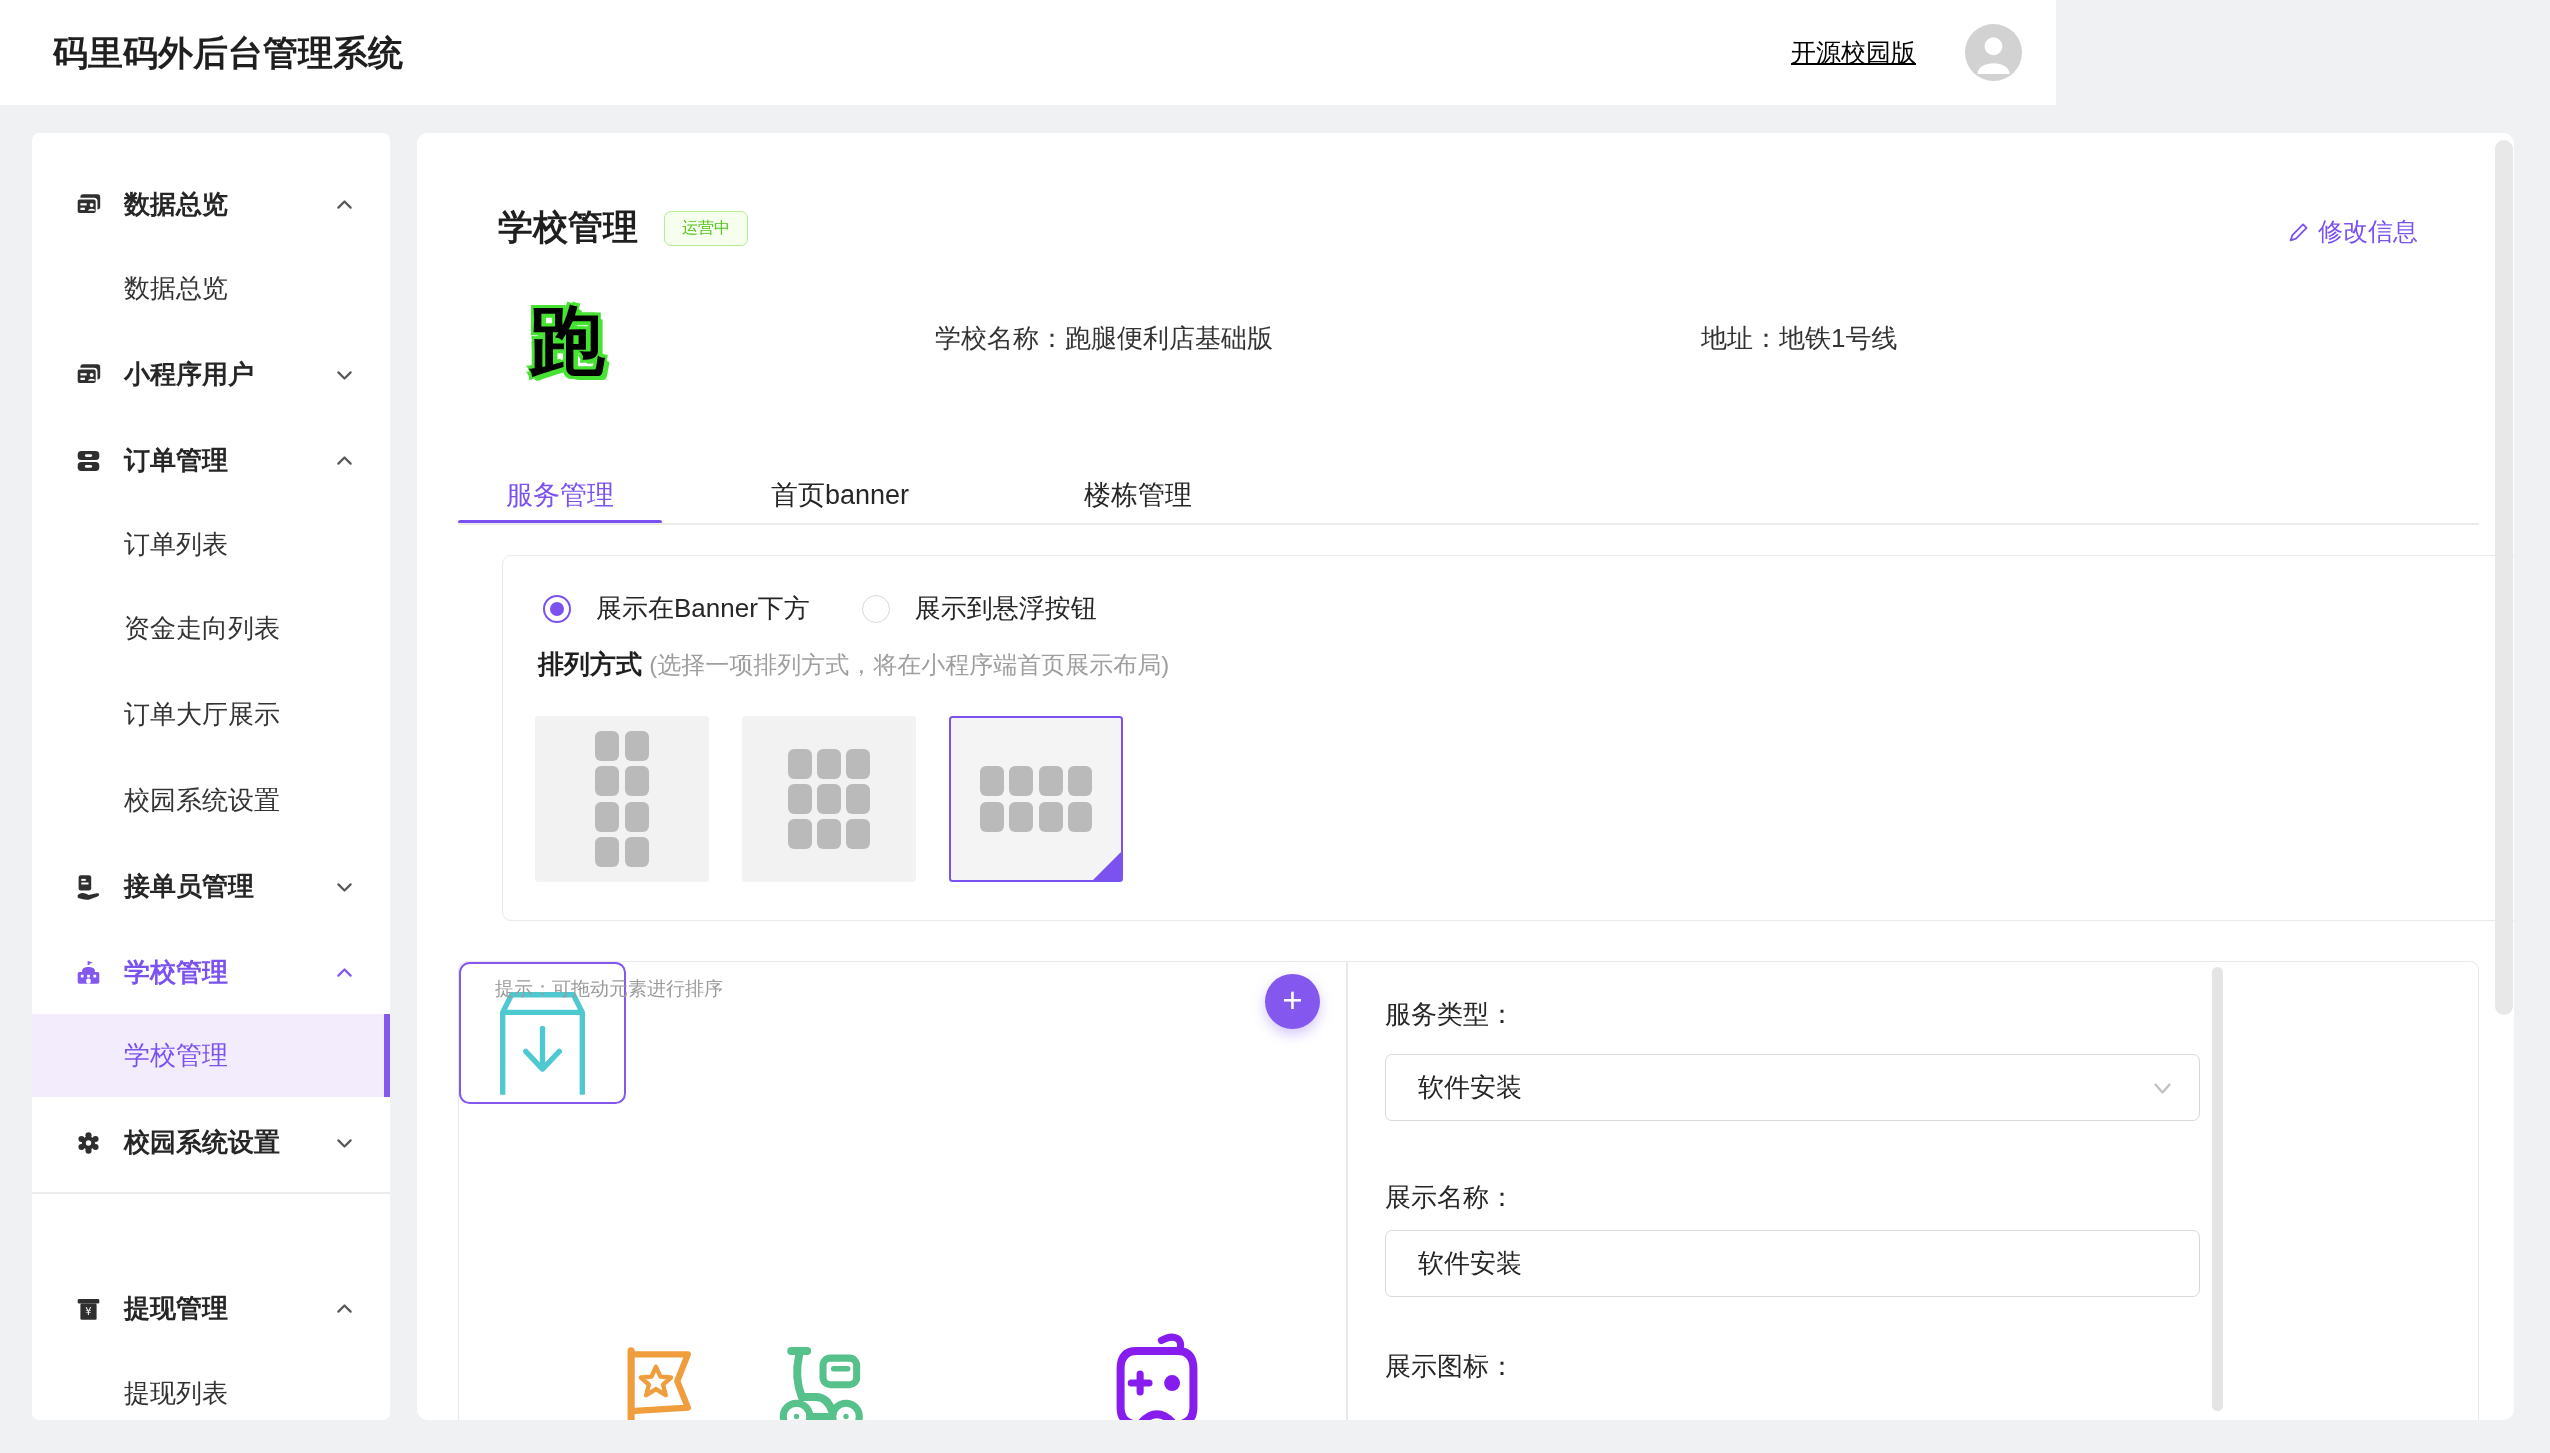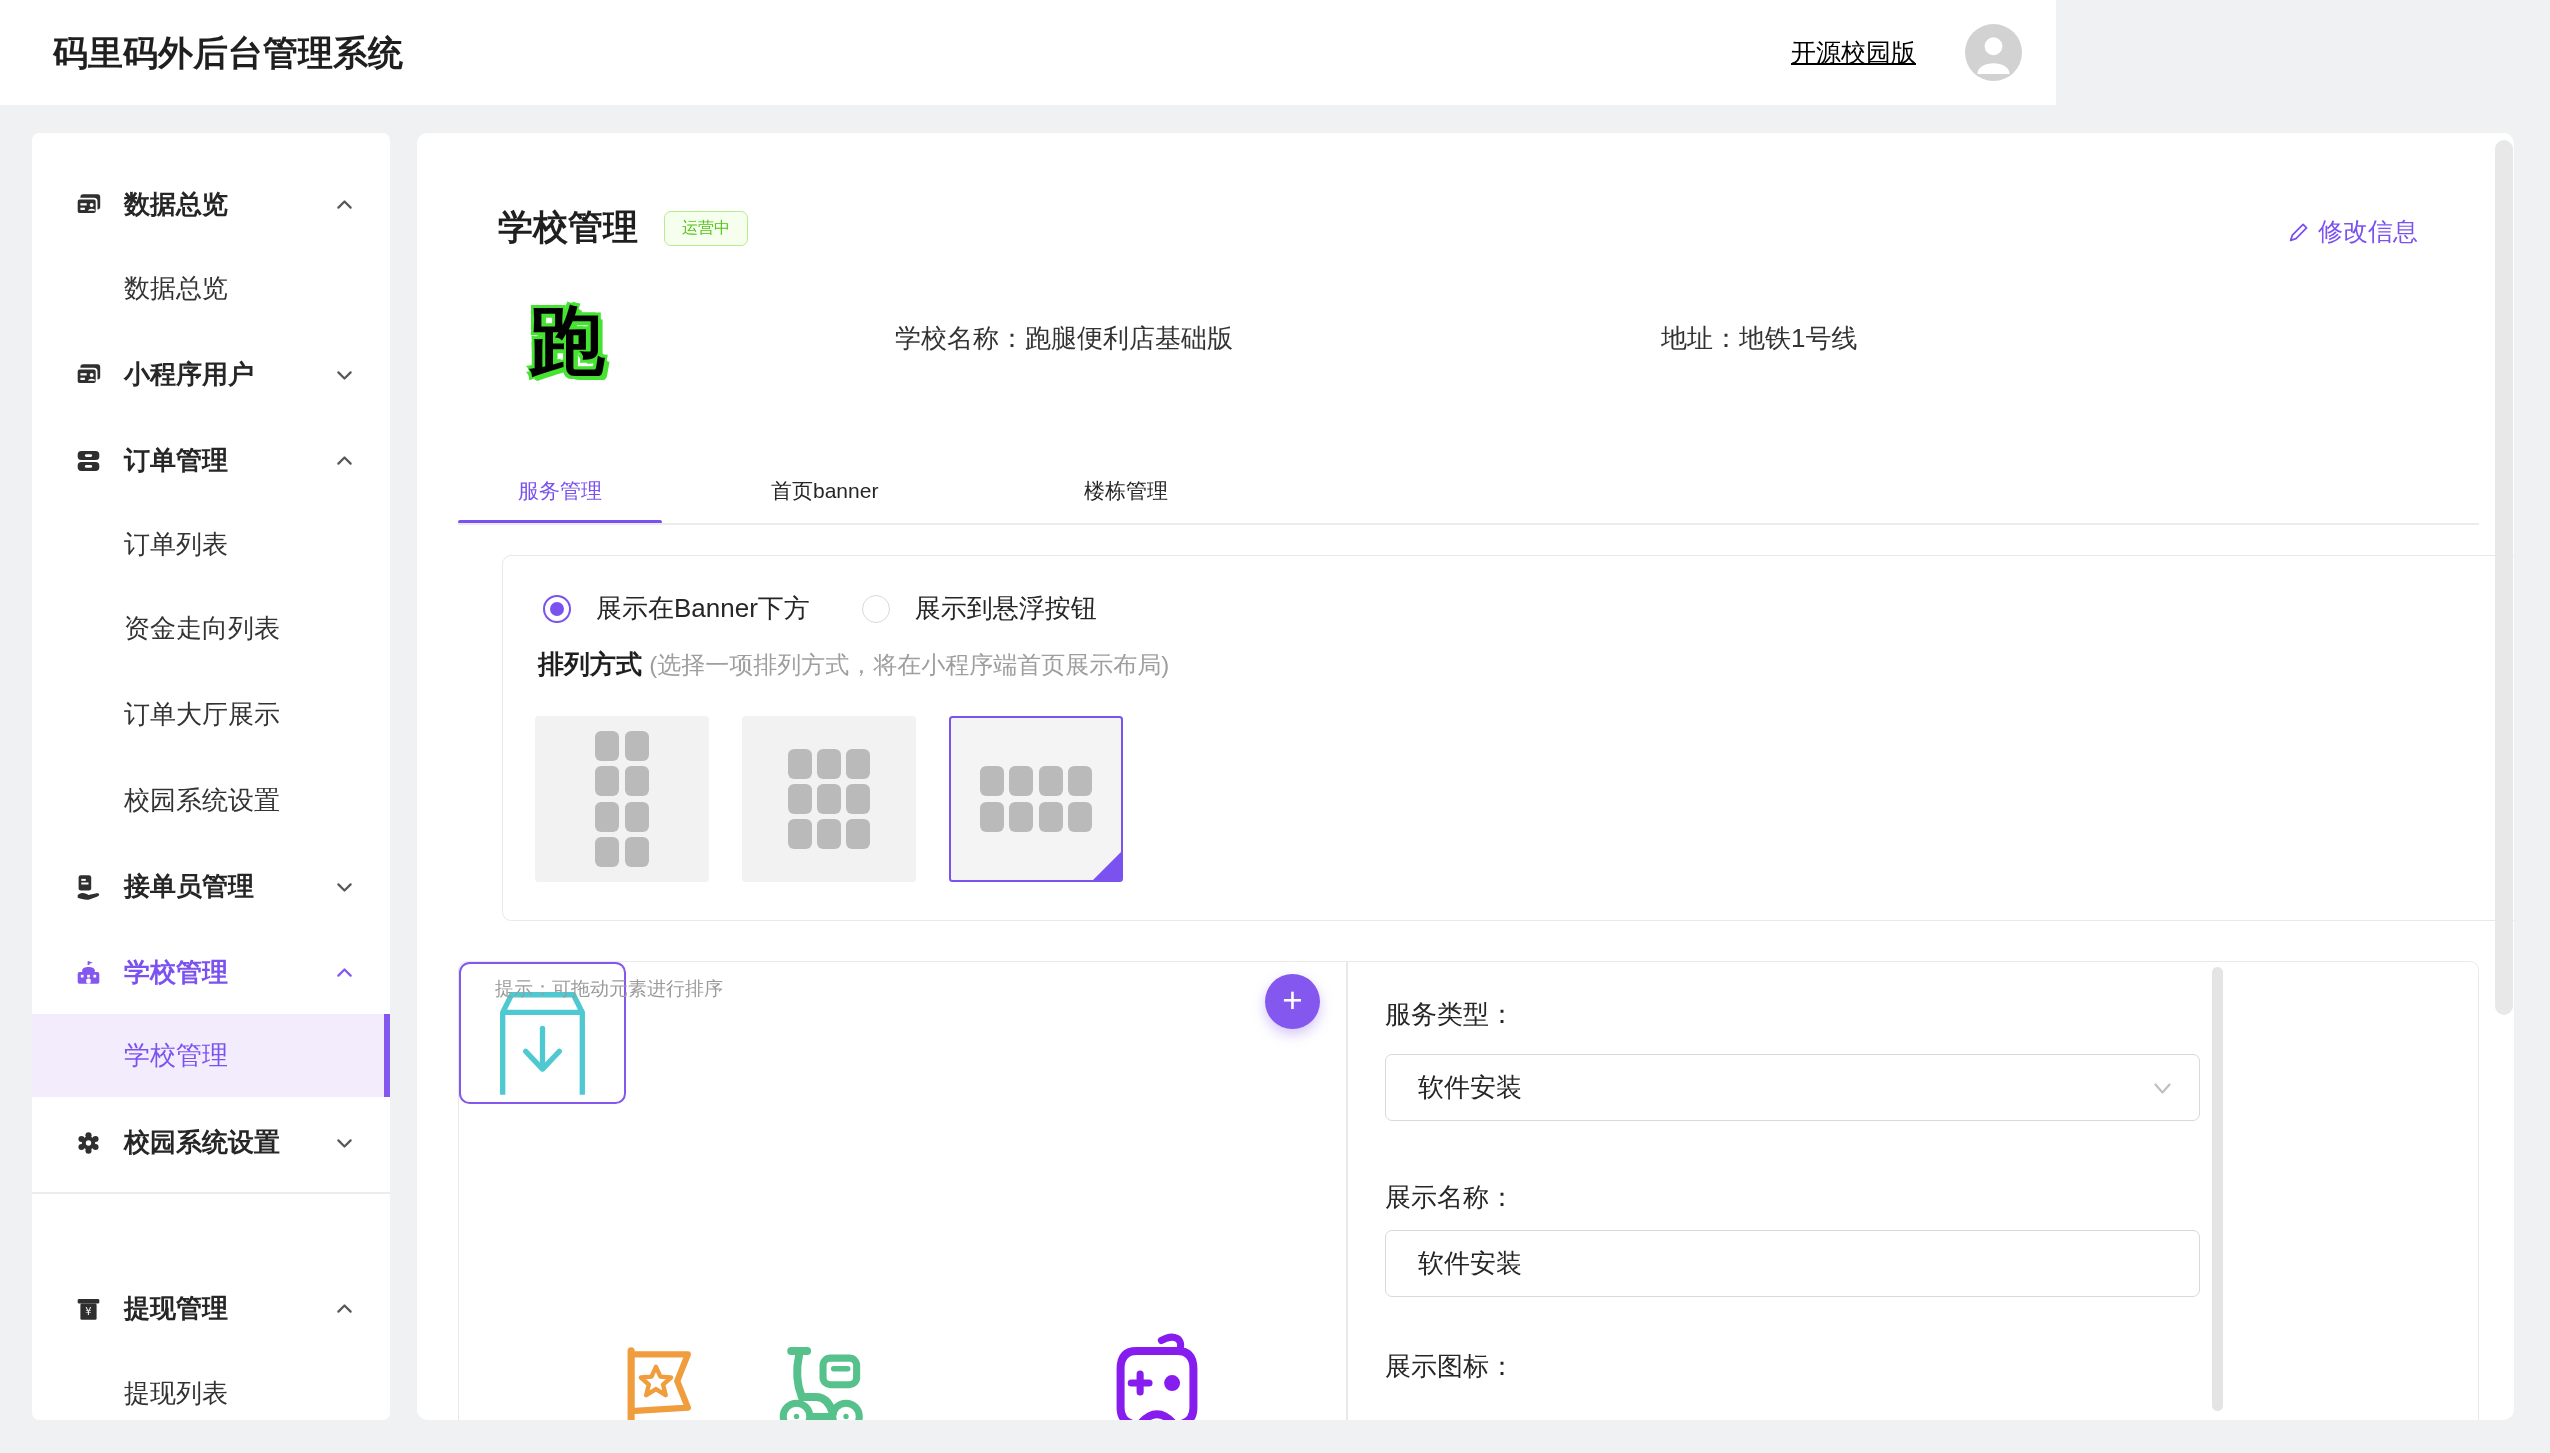--- a/index.html
+++ b/index.html
@@ -33,26 +33,26 @@
   
   .main{position:absolute;left:417px;top:133px;width:2097px;height:1287px;background:#fff;border-radius:10.6px;overflow:hidden;}
 
   .page-title{position:absolute;left:81px;top:71px;font-size:35px;font-weight:bold;color:#1f1f1f;}
   .status-badge{position:absolute;left:247px;top:78px;padding:6.2px 17px;font-size:16px;color:#52c41a;background:#f6ffed;border:1.8px solid #b7eb8f;border-radius:7px;}
   .edit-link{position:absolute;left:1871px;top:82px;font-size:25px;color:#7b52f0;cursor:pointer;display:flex;align-items:center;gap:7px;}
 
   .school-logo{position:absolute;left:104px;top:165px;width:92px;height:89px;display:flex;align-items:center;justify-content:center;
     font-size:76px;font-weight:bold;color:#000;
     text-shadow:2.7px 2.7px 0 #46e332,-2.7px 2.7px 0 #46e332,2.7px -2.7px 0 #46e332,-2.7px -2.7px 0 #46e332,4.4px 4.4px 0 #46e332;}
-  .info-item{position:absolute;top:188px;font-size:26px;color:#333;white-space:nowrap;}
+  .info-item{position:absolute;top:188px;font-size:26px;color:#333;white-space:nowrap;margin-left:40px;}
   .info-name{left:478px;}
   .info-addr{left:1244px;}
 
   
-  .tab{position:absolute;top:344px;font-size:21px;color:#262626;cursor:pointer;white-space:nowrap;}
+  .tab{position:absolute;top:344px;font-size:27px;color:#262626;cursor:pointer;white-space:nowrap;}
   .tab-1{left:41px;width:204px;text-align:center;color:#7b52f0;font-weight:500;}
   .tab-2{left:354px;}
   .tab-3{left:667px;}
   .tab-ink{position:absolute;left:41px;top:387px;width:204px;height:4.4px;background:#7b52f0;border-radius:2.7px;}
   .tab-line{position:absolute;left:41px;top:390px;width:2021px;height:1.8px;background:#ebebeb;}
 
   
   .box1{position:absolute;left:41px;top:422px;width:2021px;height:366px;border:1.8px solid #e9e9e9;border-radius:9px;box-sizing:border-box;margin-left:44px;}
   .radio-row{position:absolute;left:40px;top:35px;display:flex;align-items:center;gap:25px;}
   .radio{width:28px;height:28px;border-radius:50%;box-sizing:border-box;position:relative;cursor:pointer;}

